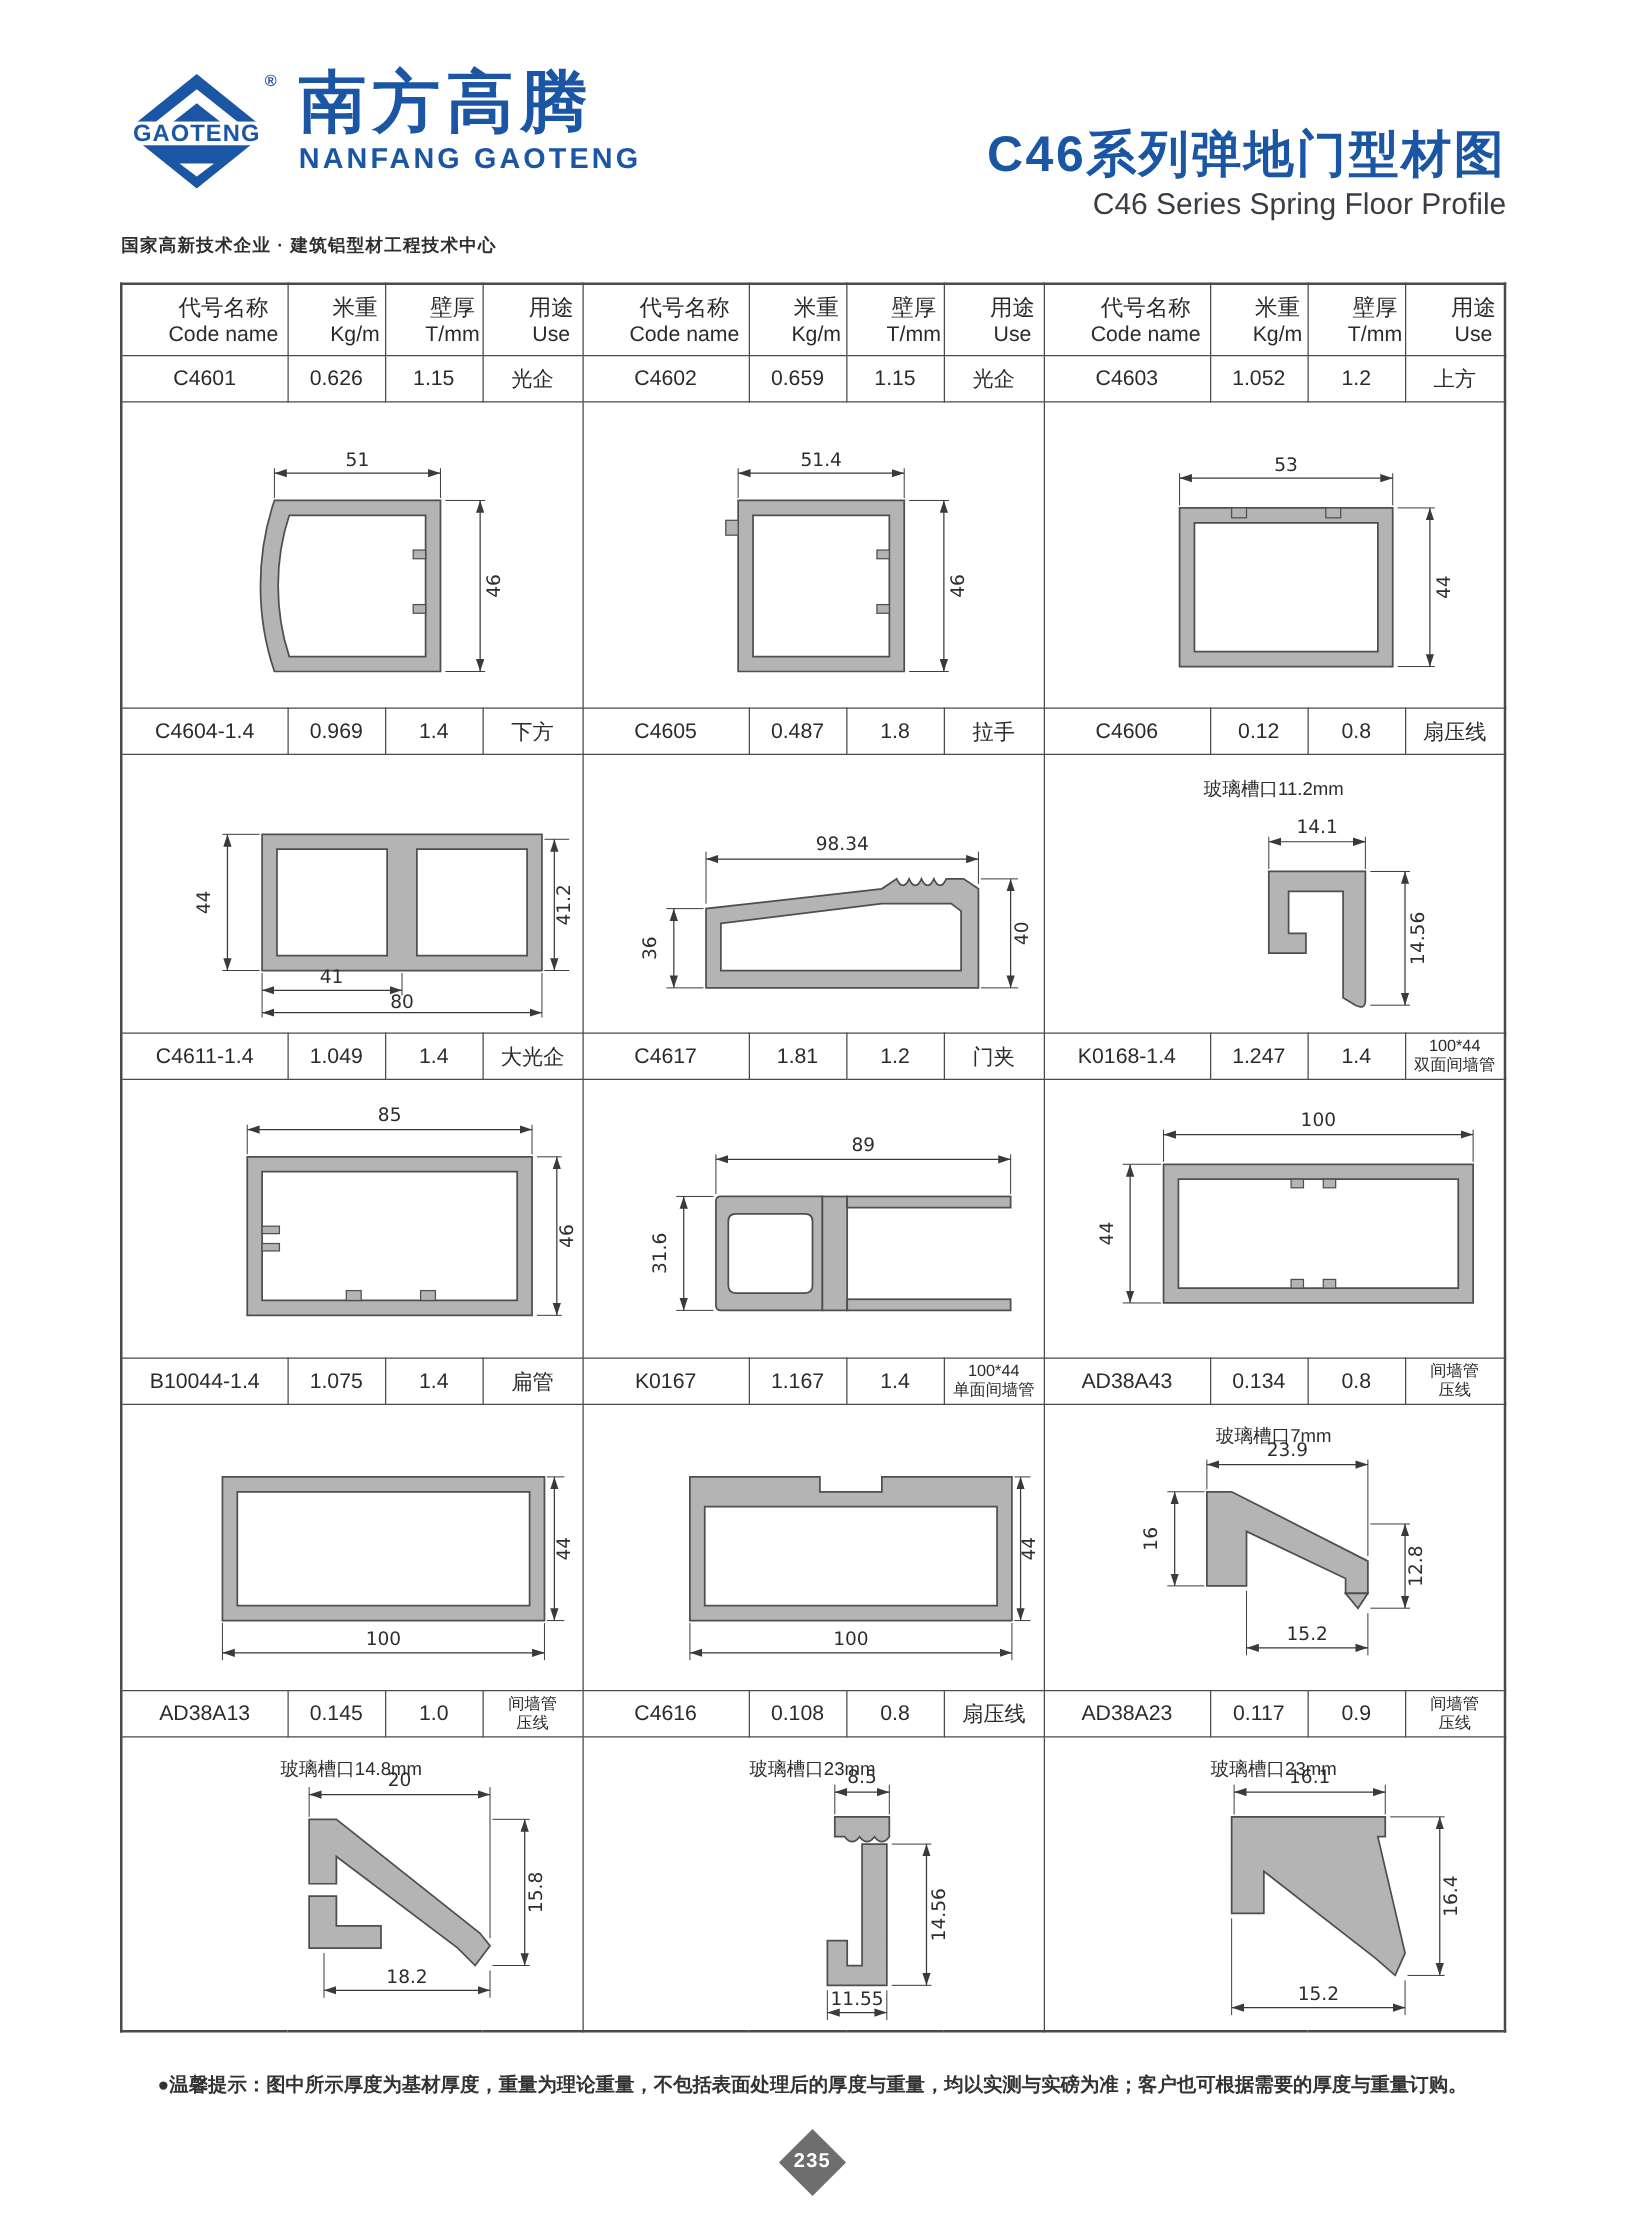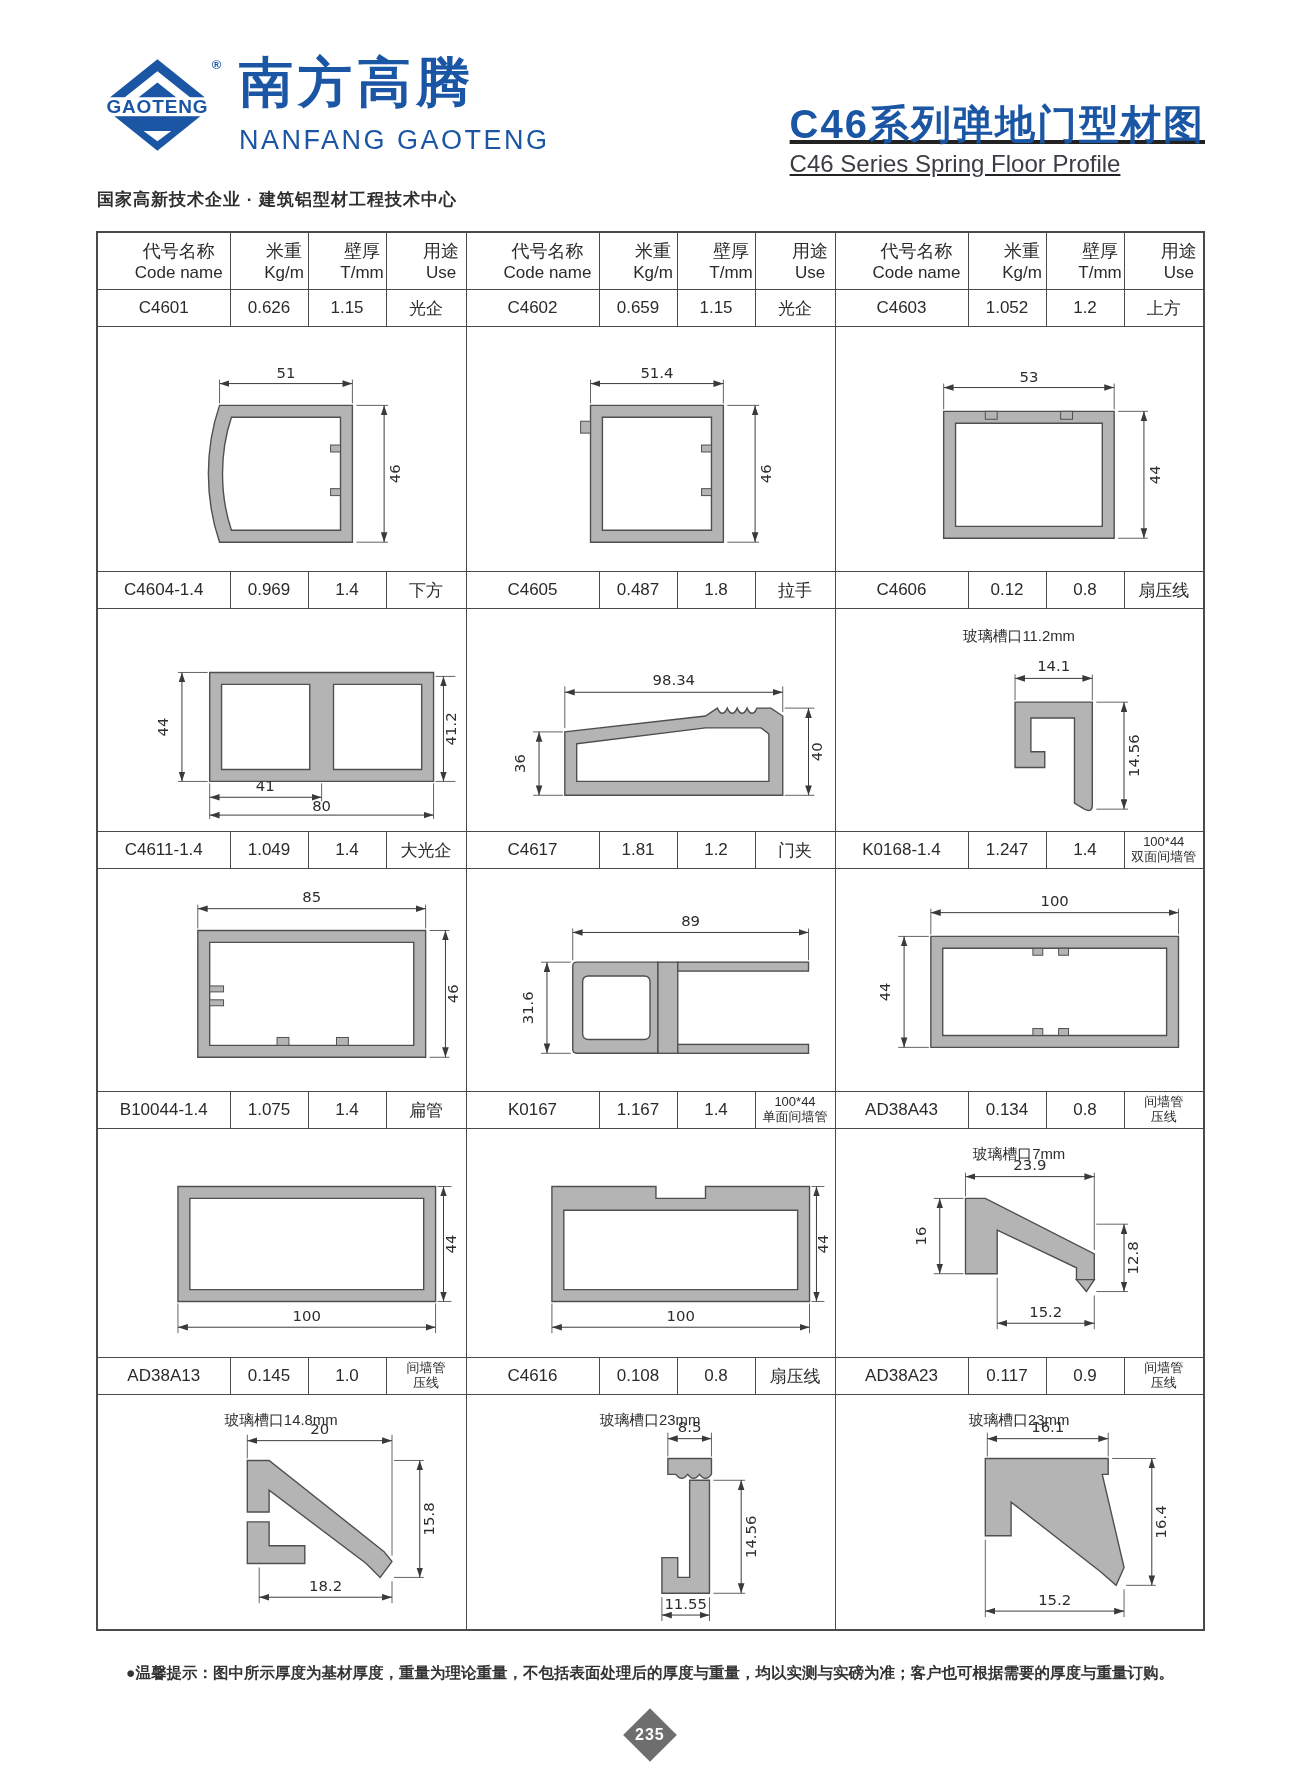--- a/index.html
+++ b/index.html
@@ -4,25 +4,25 @@
 <style>
   html,body{margin:0;padding:0;background:#fff;}
   body{width:1300px;height:1775px;font-family:"Liberation Sans",sans-serif;color:#222;position:relative;overflow:hidden;}
   .page{position:relative;width:1300px;height:1775px;}
 
   
   header{padding:50px 95px 0 97px;}
   .brand-row{display:flex;align-items:flex-start;}
   .brand-text{margin-left:16px;padding-top:4px;}
   .brand-cn{font-size:54px;font-weight:900;color:#1b56a5;letter-spacing:5px;line-height:1.05;}
-  .brand-en{font-size:27px;font-weight:400;color:#1b56a5;letter-spacing:2.5px;margin-top:14px;}
-  .title-block{margin-left:auto;text-align:left;padding-top:52px;text-decoration:underline;}
+  .brand-en{font-size:23px;font-weight:700;color:#1b56a5;letter-spacing:2.5px;margin-top:2px;}
+  .title-block{margin-left:auto;text-align:right;padding-top:52px;}
   .title-cn{font-size:40px;font-weight:800;color:#1b56a5;letter-spacing:2px;line-height:1.1;}
   .title-en{font-size:24px;color:#3c3c44;margin-top:4px;}
-  .tagline{font-size:17px;font-weight:700;color:#2e2e2e;margin-top:10px;letter-spacing:1px;}
+  .tagline{font-size:14px;font-weight:700;color:#2e2e2e;margin-top:10px;letter-spacing:1px;}
 
   
   table.spec{border-collapse:collapse;margin:20px 0 0 96px;table-layout:fixed;width:1108px;border:2px solid #4a4a4a;}
   .spec th,.spec td{border:1px solid #4a4a4a;text-align:center;vertical-align:middle;padding:0;overflow:hidden;}
   .spec th{font-weight:normal;height:56px;padding-left:30px;}
   .h-cn{display:block;font-size:18px;line-height:1.35;color:#2b2b2b;}
   .h-en{display:block;font-size:17px;line-height:1.15;color:#2b2b2b;}
   tr.data-row td{height:36px;font-size:17px;color:#2b2b2b;}
   .use{white-space:pre-line;}
   td.use.two{font-size:13px;line-height:1.15;}

